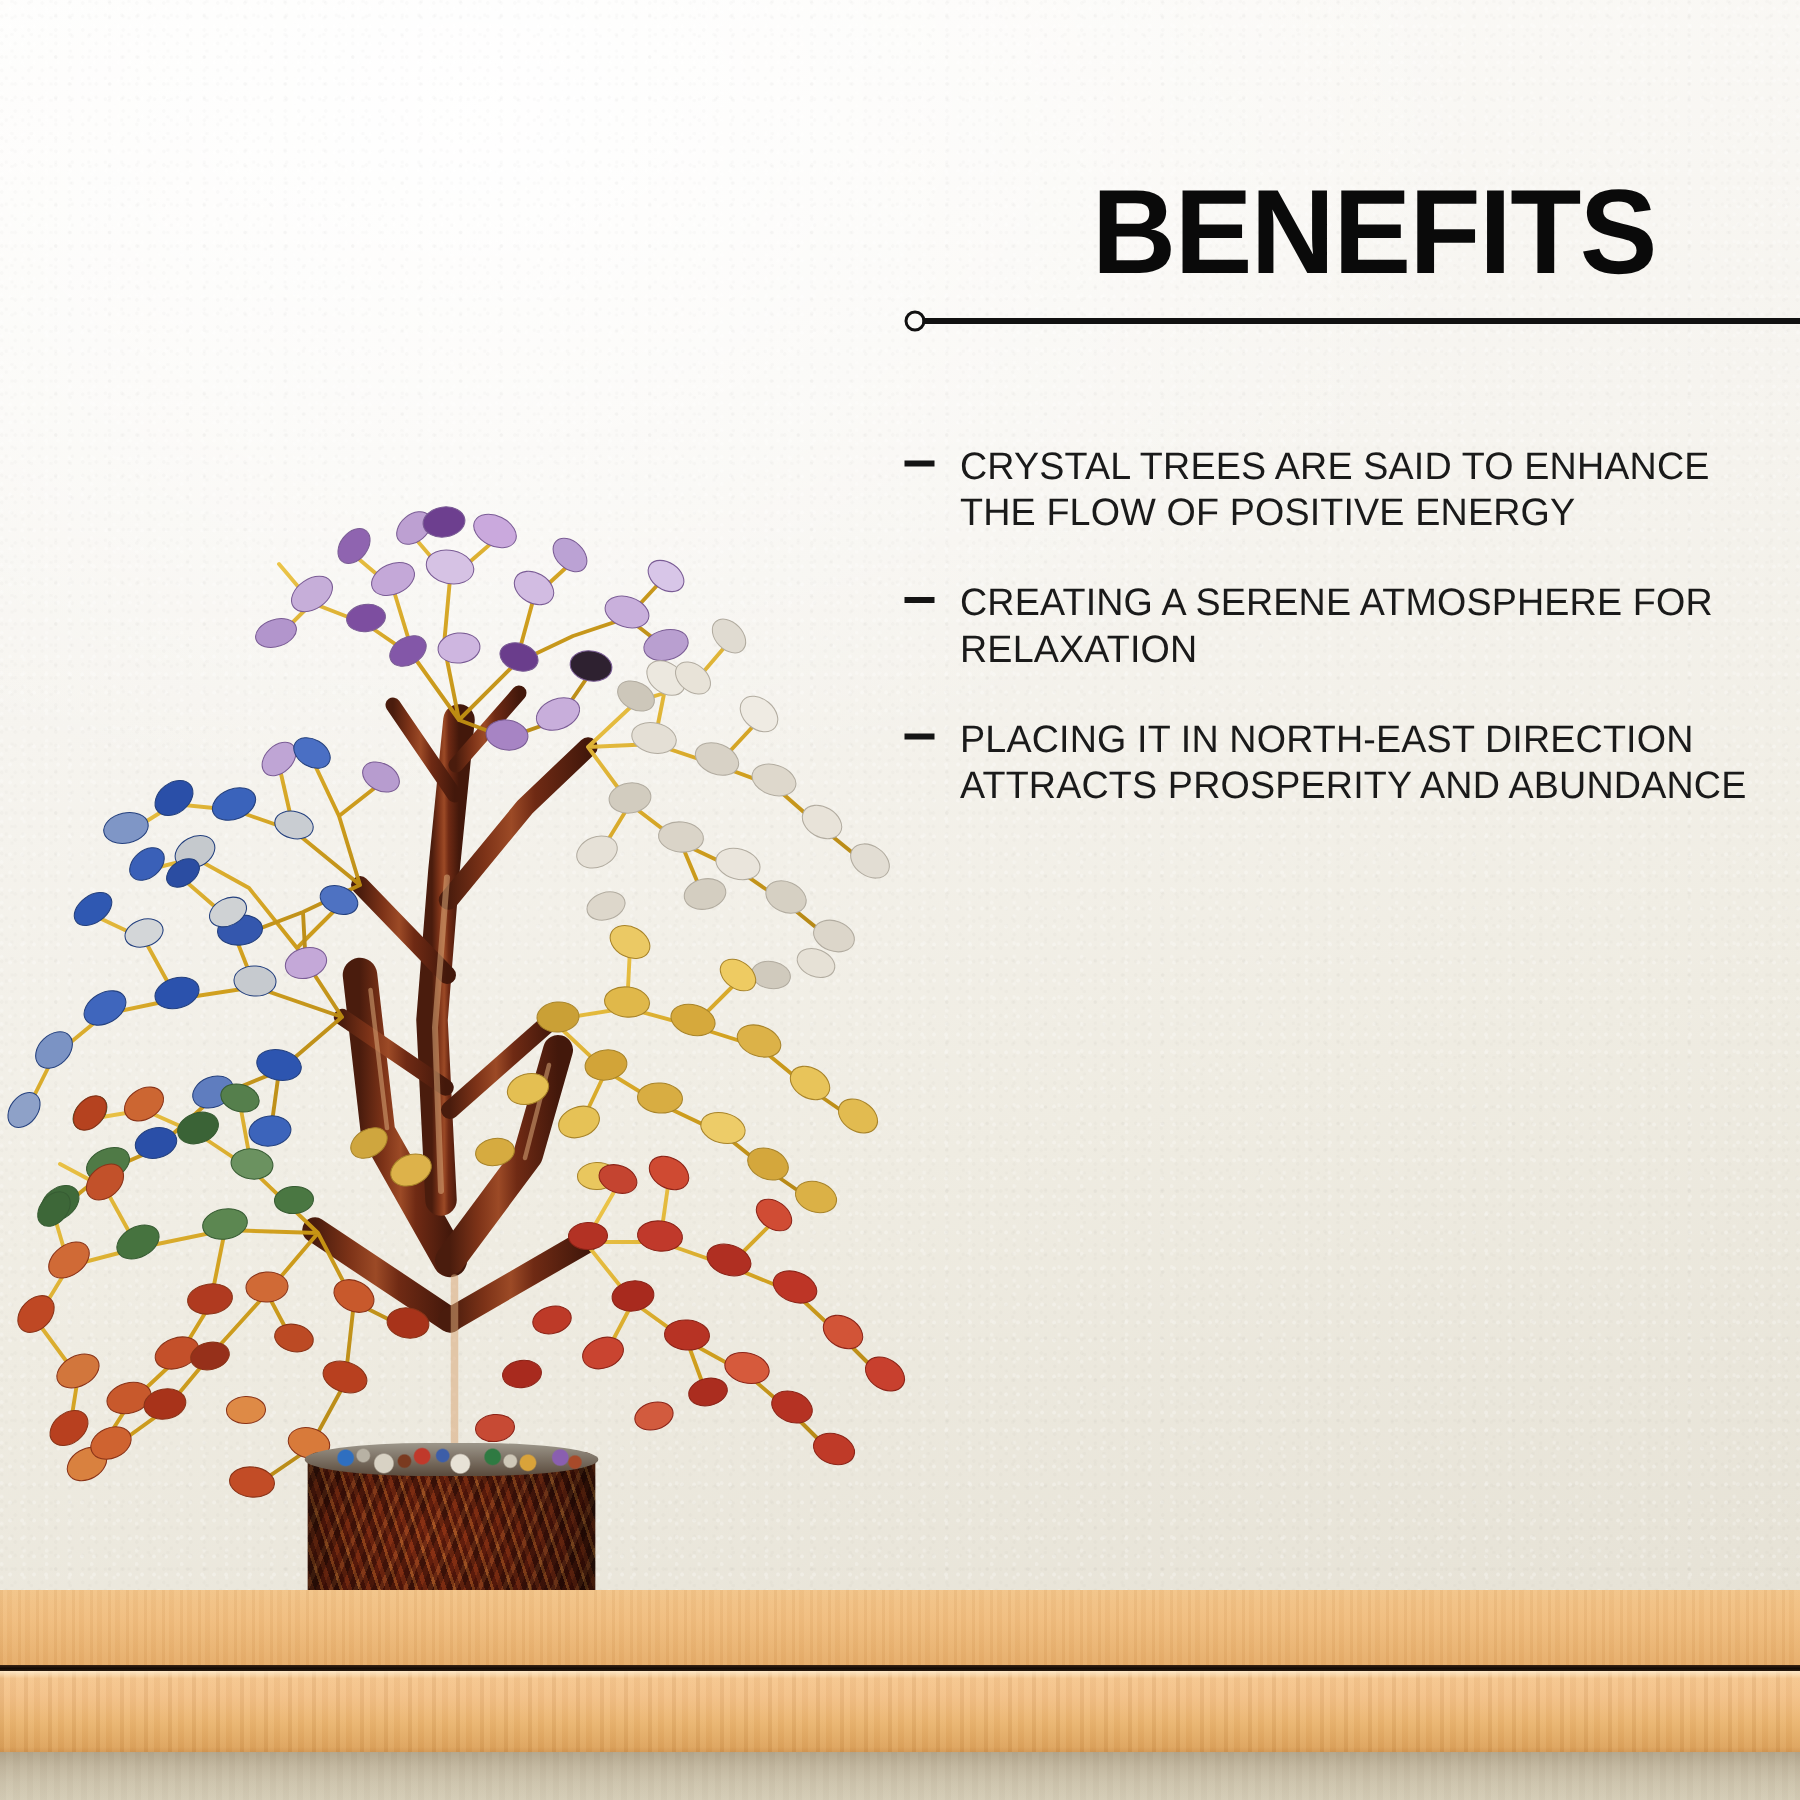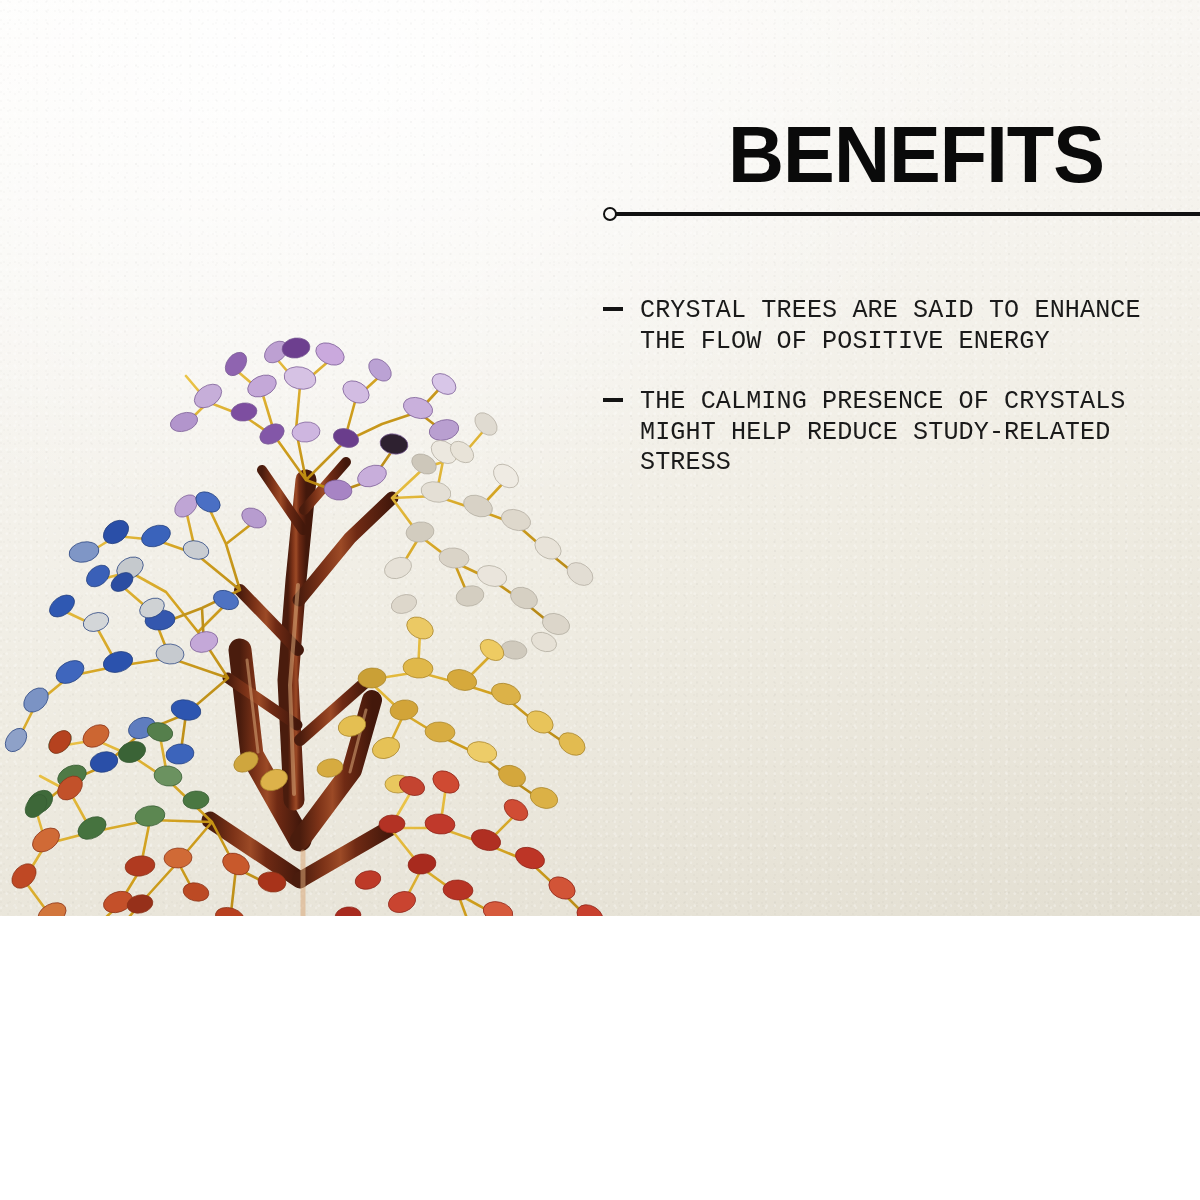--- a/index.html
+++ b/index.html
@@ -5,21 +5,21 @@
   * { margin:0; padding:0; box-sizing:border-box; }
 
   html, body {
     width:1200px; height:1200px;
     font-family:"Liberation Sans", sans-serif;
     overflow:hidden;
   }
 
   #stage {
     position:relative;
-    width:1200px; height:916px;
+    width:1200px; height:1200px;
     background:
       radial-gradient(ellipse 1100px 760px at 26% 6%, rgba(255,255,255,0.95) 0%, rgba(255,255,255,0.0) 62%),
       linear-gradient(168deg, #fdfcfa 0%, #f6f4ef 34%, #efece2 62%, #e7e3d7 88%, #e3dfd2 100%);
     overflow:hidden;
   }
 
   
   #grain {
     position:absolute; inset:0;
     opacity:.55;
@@ -67,21 +67,20 @@
   }
 
   #bullets {
     position:absolute; left:6px; top:296px;
     width:580px;
   }
   .bullet {
     position:relative;
     padding-left:38px;
     margin-bottom:30px;
-    font-family:Liberation Mono, monospace;
   }
   .bullet:last-child { margin-bottom:0; }
   .dash {
     position:absolute; left:1px; top:11px;
     width:20px; height:3.6px;
     background:#141414;
   }
   .btext {
     font-size:25.5px;
     line-height:1.2;
@@ -436,27 +435,31 @@
     </div>
 
     <div id="bullets">
 
       <div class="bullet">
         <span class="dash"></span>
         <div class="btext">CRYSTAL TREES ARE SAID TO ENHANCE THE FLOW OF POSITIVE ENERGY</div>
       </div>
 
 
-
-
-
       <div class="bullet">
         <span class="dash"></span>
-        <div class="btext">THE CALMING PRESENCE OF CRYSTALS MIGHT HELP REDUCE STUDY-RELATED STRESS</div>
+        <div class="btext">CREATING A SERENE ATMOSPHERE FOR RELAXATION</div>
       </div>
+
+      <div class="bullet">
+        <span class="dash"></span>
+        <div class="btext">PLACING IT IN NORTH-EAST DIRECTION ATTRACTS PROSPERITY AND ABUNDANCE</div>
+      </div>
+
+
 
     </div>
   </div>
 
   <div id="shelf">
     <div id="shelf-top"></div>
     <div id="shelf-seam"></div>
     <div id="shelf-face"></div>
     <div id="shelf-front-hl"></div>
     <div id="shelf-shadow"></div>

